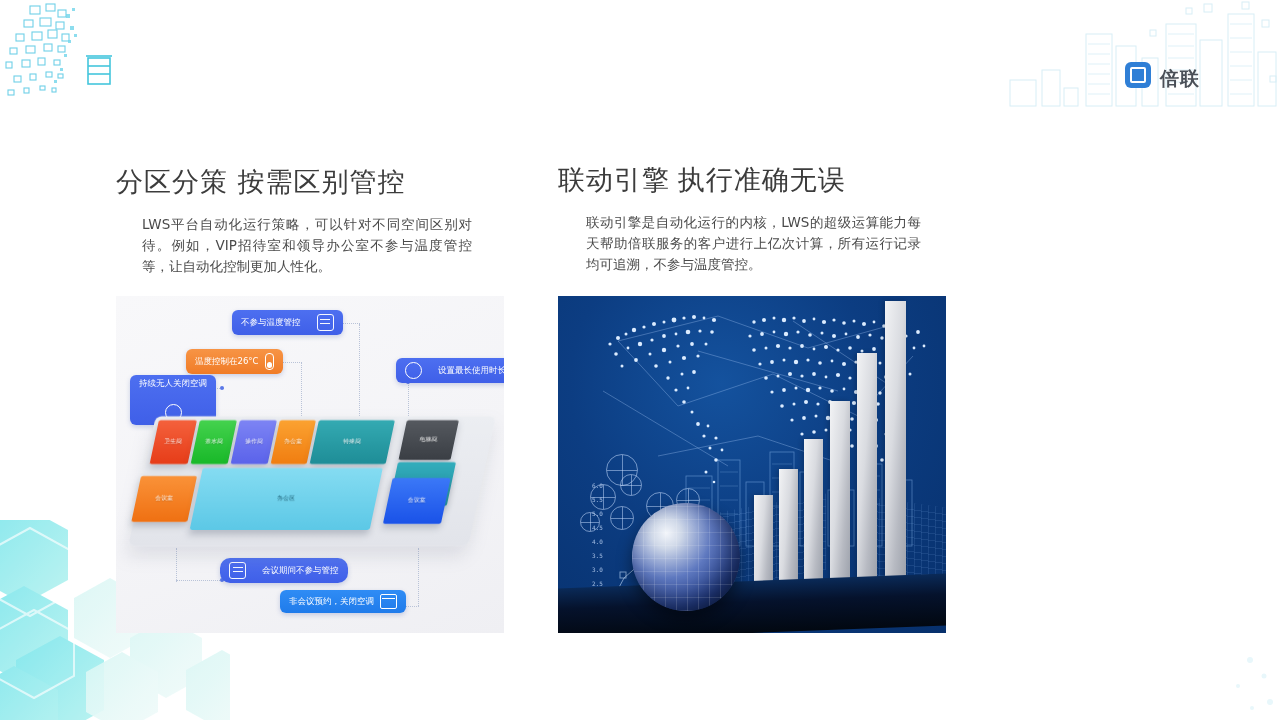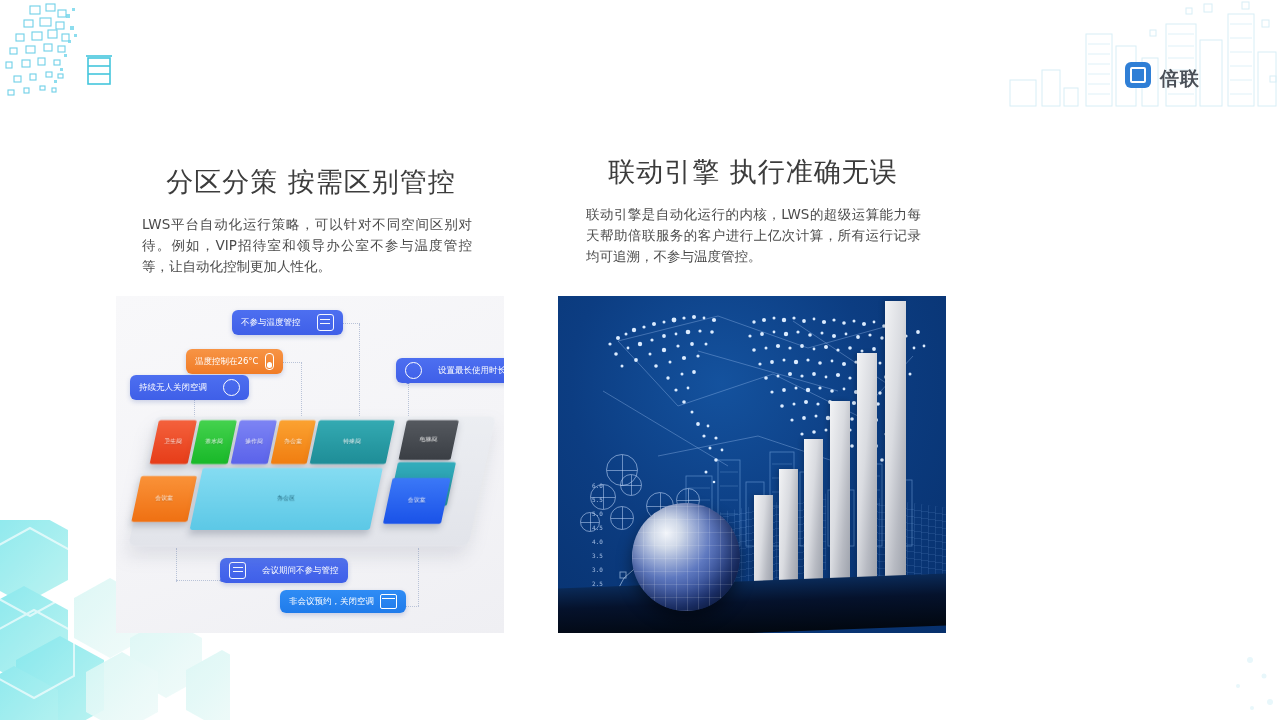--- a/index.html
+++ b/index.html
@@ -63,27 +63,27 @@
 
   
   .column { position: absolute; top: 150px; }
   #col-left  { left: 116px; width: 390px; }
   #col-right { left: 558px; width: 390px; }
 
   .col-heading {
     font-size: 27px;
     color: #3c3c3c;
     font-weight: 400;
-    text-align: center;
+    text-align: left;
     letter-spacing: 1px;
     font-family: "DejaVu Sans", "Liberation Sans", sans-serif;
     white-space: nowrap;
   }
   #col-left .col-heading  { margin: 14px 0 0 0; }
-  #col-right .col-heading { margin: 4px 0 0 0; }
+  #col-right .col-heading { margin: 12px 0 0 0; font-family: Liberation Serif, serif; }
   .col-body {
     margin-top: 14px;
     font-size: 13.5px;
     line-height: 21px;
     color: #4a4a4a;
     font-family: "DejaVu Sans", "Liberation Sans", sans-serif;
     text-align: justify;
   }
   #col-left .col-body  { margin-left: 26px; margin-right: 0px; width: 330px; }
   #col-right .col-body { margin-left: 28px; margin-right: 0px; width: 335px; }
@@ -413,31 +413,31 @@
       <div class="chip blue" style="left:116px; top:14px;">
         <span>不参与温度管控</span>
         <span class="gi"></span>
       </div>
 
       <div class="chip orange" style="left:70px; top:53px;">
         <span>温度控制在26°C</span>
         <span class="gi-therm"></span>
       </div>
 
-      <div class="chip blue" style="left:14px; top:79px;">
+      <div class="chip blue" style="left:14px; top:79px;flex-direction:column;">
         <span>持续无人关闭空调</span>
         <span class="gi-circ"></span>
       </div>
 
       <div class="chip blue" style="left:280px; top:62px;">
         <span class="gi-circ"></span>
         <span>设置最长使用时长</span>
       </div>
 
-      <div class="chip blue" style="left:104px; top:262px;">
+      <div class="chip blue" style="left:104px; top:262px;border-radius:10px;">
         <span class="gi"></span>
         <span>会议期间不参与管控</span>
       </div>
 
       <div class="chip blue2" style="left:164px; top:294px;padding-left:9px;">
         <span>非会议预约，关闭空调</span>
         <span class="gi-cal"></span>
       </div>
 
       <div id="slab">

